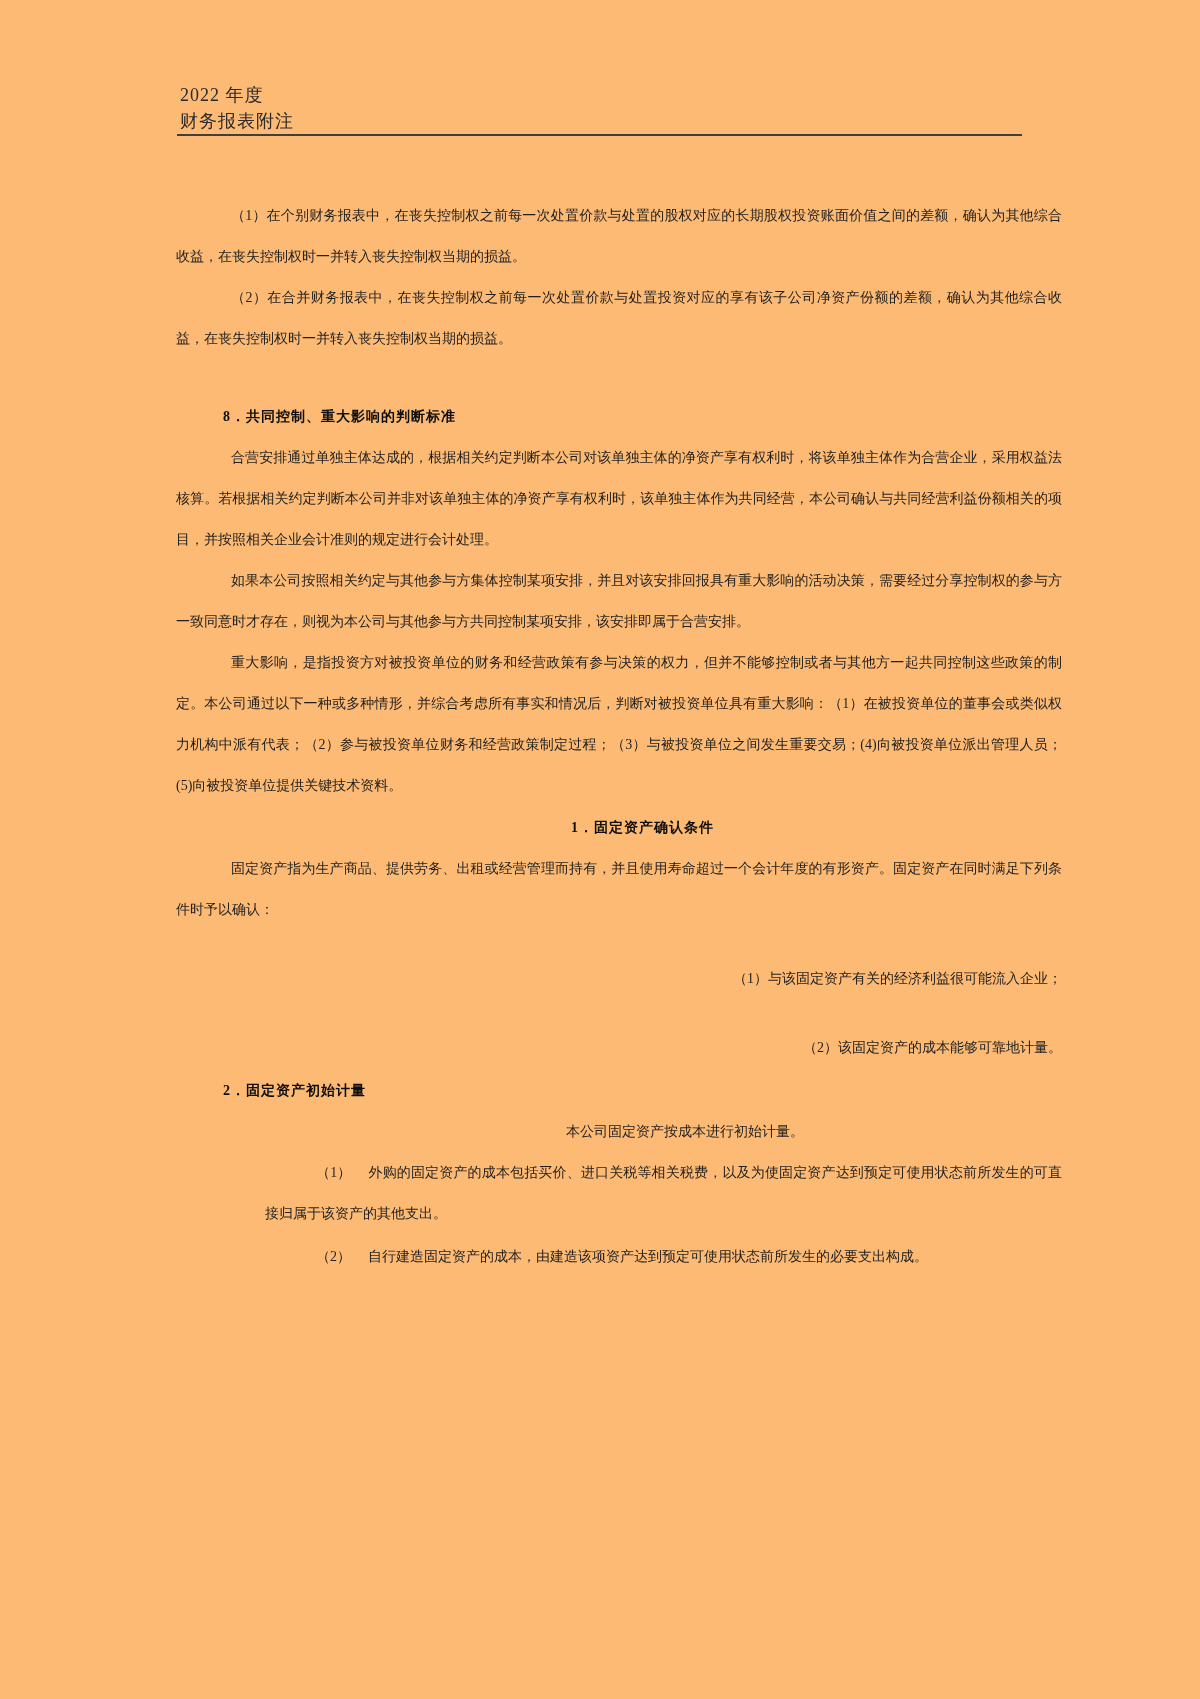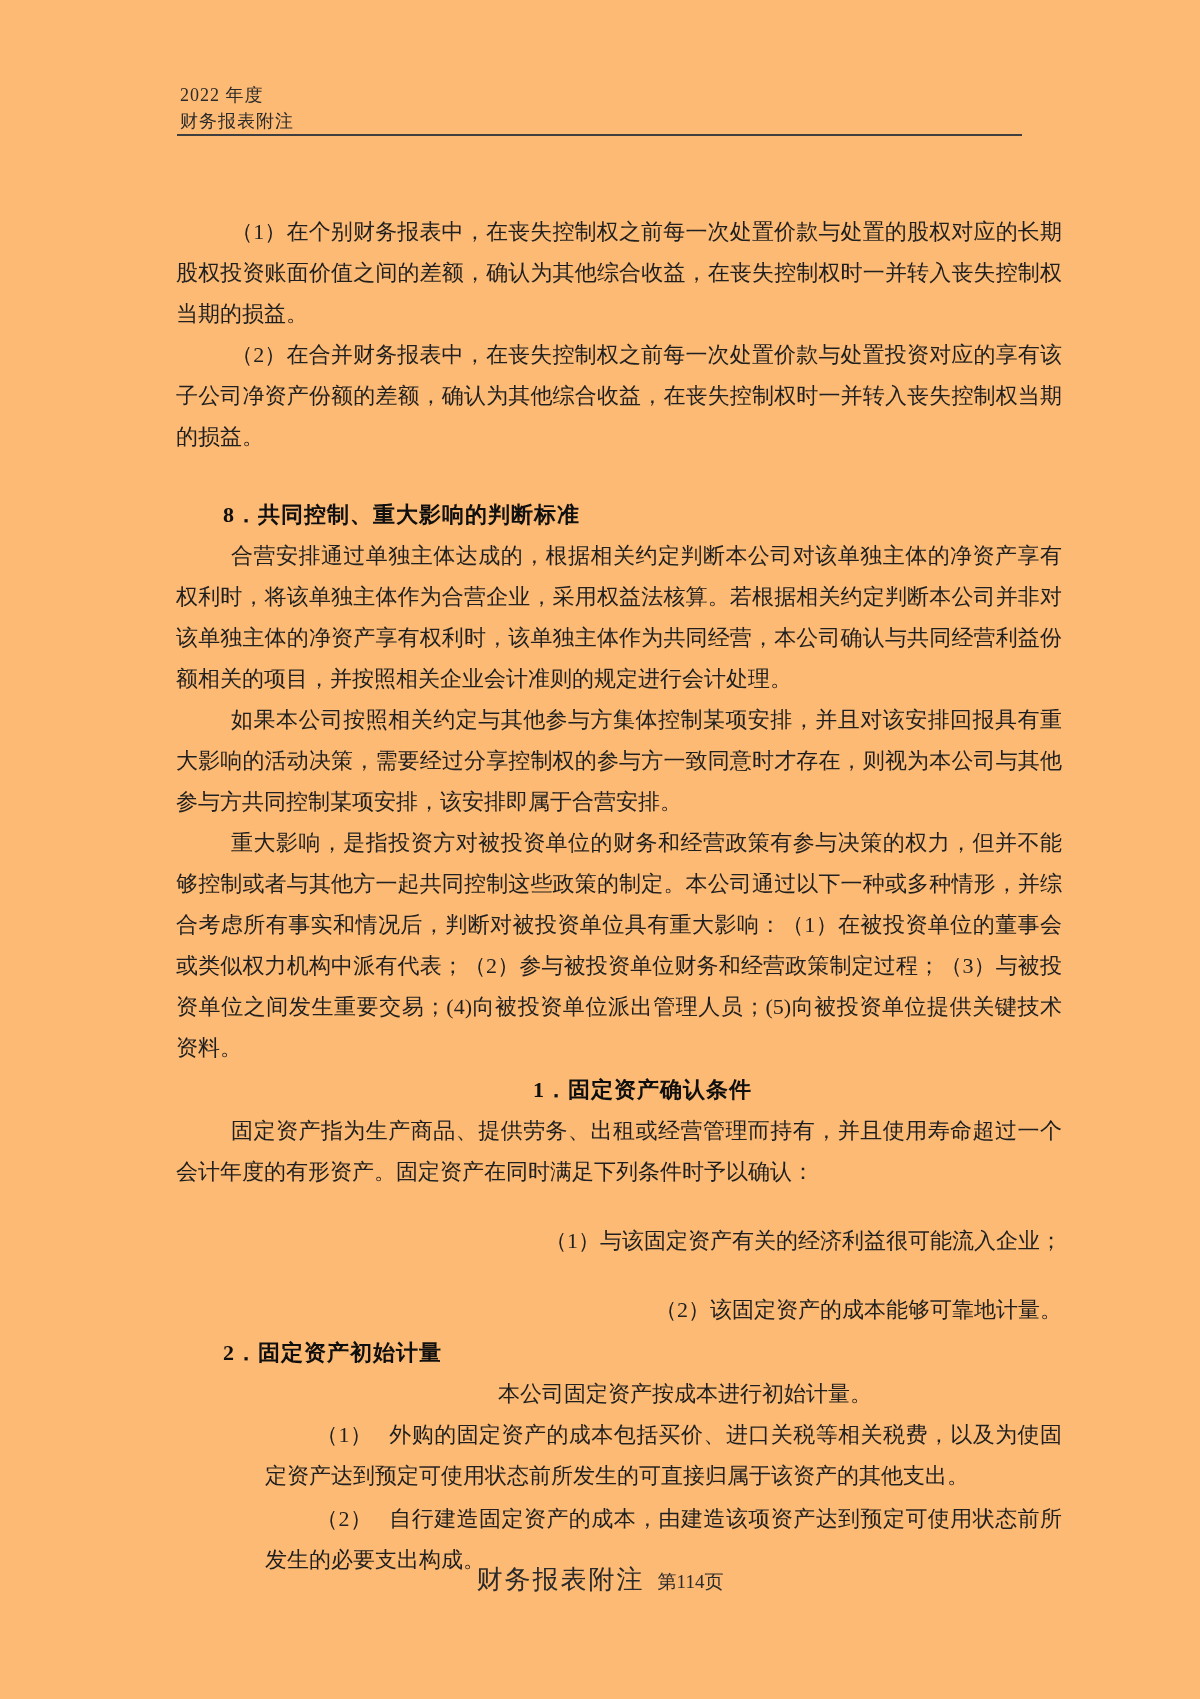--- a/index.html
+++ b/index.html
@@ -27,23 +27,23 @@
   }
   .header-rule{
     position:absolute;
     left:177px; top:134px;
     width:845px; height:2px;
     background:#3f3f3f;
   }
   
   .body{
     position:absolute;
-    left:176px; top:211px;
+    left:176px; top:195px;
     width:886px;
-    font-size:22px;
+    font-size:14px;
     line-height:41px;
     text-align:justify;
     text-justify:inter-character;
   }
   .blk{margin:0;}
   .p{text-indent:55px;}
   .list{text-indent:50px; text-align:right;margin-top:28px;}
   .h{
     text-indent:47px;
     font-weight:700;
@@ -101,17 +101,14 @@
     <p class="blk h mt5">1．固定资产确认条件</p>
     <p class="blk p">固定资产指为生产商品、提供劳务、出租或经营管理而持有，并且使用寿命超过一个会计年度的有形资产。固定资产在同时满足下列条件时予以确认：</p>
     <p class="blk list">（1）与该固定资产有关的经济利益很可能流入企业；</p>
     <p class="blk list">（2）该固定资产的成本能够可靠地计量。</p>
     <p class="blk h mt2">2．固定资产初始计量</p>
     <p class="blk deep">本公司固定资产按成本进行初始计量。</p>
     <p class="blk p3"><span class="marker">（1）</span><span>外购的固定资产的成本包括买价、进口关税等相关税费，以及为使固定资产达到预定可使用状态前所发生的可直接归属于该资产的其他支出。</span></p>
     <p class="blk p3 mt2"><span class="marker">（2）</span><span>自行建造固定资产的成本，由建造该项资产达到预定可使用状态前所发生的必要支出构成。</span></p>
   </div>
 
-  <div class="footer">
-    <span class="footer-title">财务报表附注</span><span class="footer-page">第114页</span>
-  </div>
 
 </div>
 
 </body></html>

